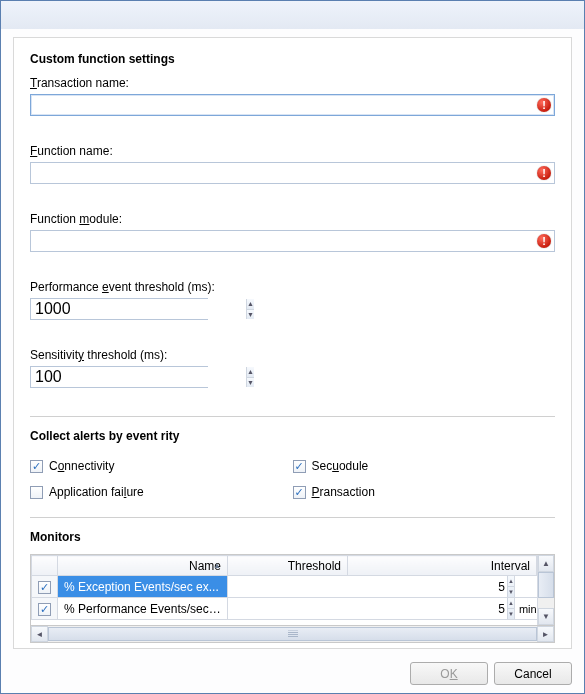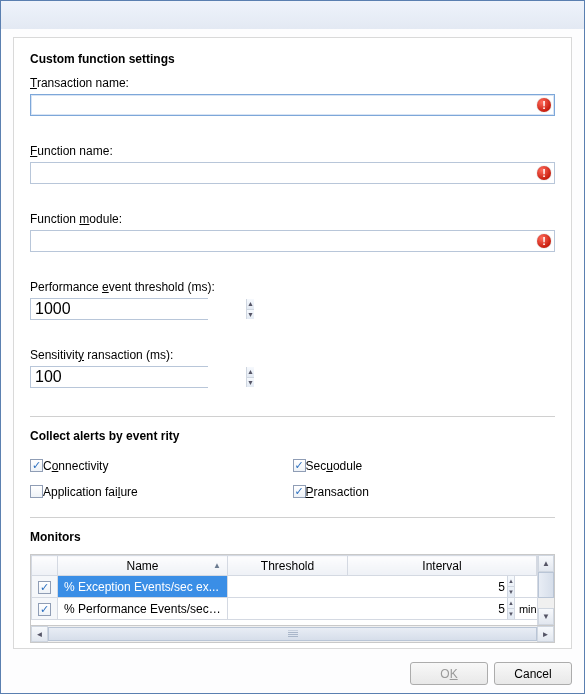--- a/index.html
+++ b/index.html
@@ -94,21 +94,21 @@
     font-size: 7px; color: #556;
     border-bottom: 1px solid #cfd6e0;
     cursor: pointer;
   }
   .spin-btn:last-child { border-bottom: none; }
   hr.sep {
     border: none; border-top: 1px solid #d0d0d0;
     margin: 12px 0 12px 0;
   }
   .checks { display: flex; flex-wrap: wrap; }
-  .check-col { width: 50%; padding: 6px 0; display: flex; }
+  .check-col { width: 50%; padding: 6px 0; display: flex; align-items: center; gap: 6px; }
   .cb {
     width: 13px; height: 13px;
     border: 1px solid #8f9db5;
     background: linear-gradient(to bottom, #fff, #eef2f7);
     display: inline-flex; align-items: center; justify-content: center;
   }
   .cb.checked::after {
     content: "✓"; color: #2b6fbf; font-size: 11px; line-height: 1;
   }
   .monitors-box {
@@ -123,21 +123,21 @@
   }
   .mon-table {
     width: 100%;
     border-collapse: collapse;
     table-layout: fixed;
   }
   .mon-table th {
     background: linear-gradient(to bottom, #fdfdfe, #eef1f6);
     border: 1px solid #d4d9e2;
     font-weight: normal;
-    text-align: center;
+    text-align: right;
     padding: 2px 6px;
     height: 20px;
     position: relative;
   }
   .mon-table th.sortable::after {
     content: "▲";
     font-size: 8px;
     color: #6a7a90;
     position: absolute; right: 6px; top: 5px;
   }
@@ -278,21 +278,21 @@
         <input value="1000" style="">
         <div class="spin-btns">
           <div class="spin-btn">▲</div>
           <div class="spin-btn">▼</div>
         </div>
       </div>
     </div>
 
     <div class="row">
       <label class="field-label">
-        <span>Sensitivit</span><span class="u">y</span><span> ransaction (ms):</span>
+        <span>Sensitivit</span><span class="u">y</span><span> threshold (ms):</span>
       </label>
       <div class="spinner-wrap">
         <input value="100" style="">
         <div class="spin-btns">
           <div class="spin-btn">▲</div>
           <div class="spin-btn">▼</div>
         </div>
       </div>
     </div>
 

